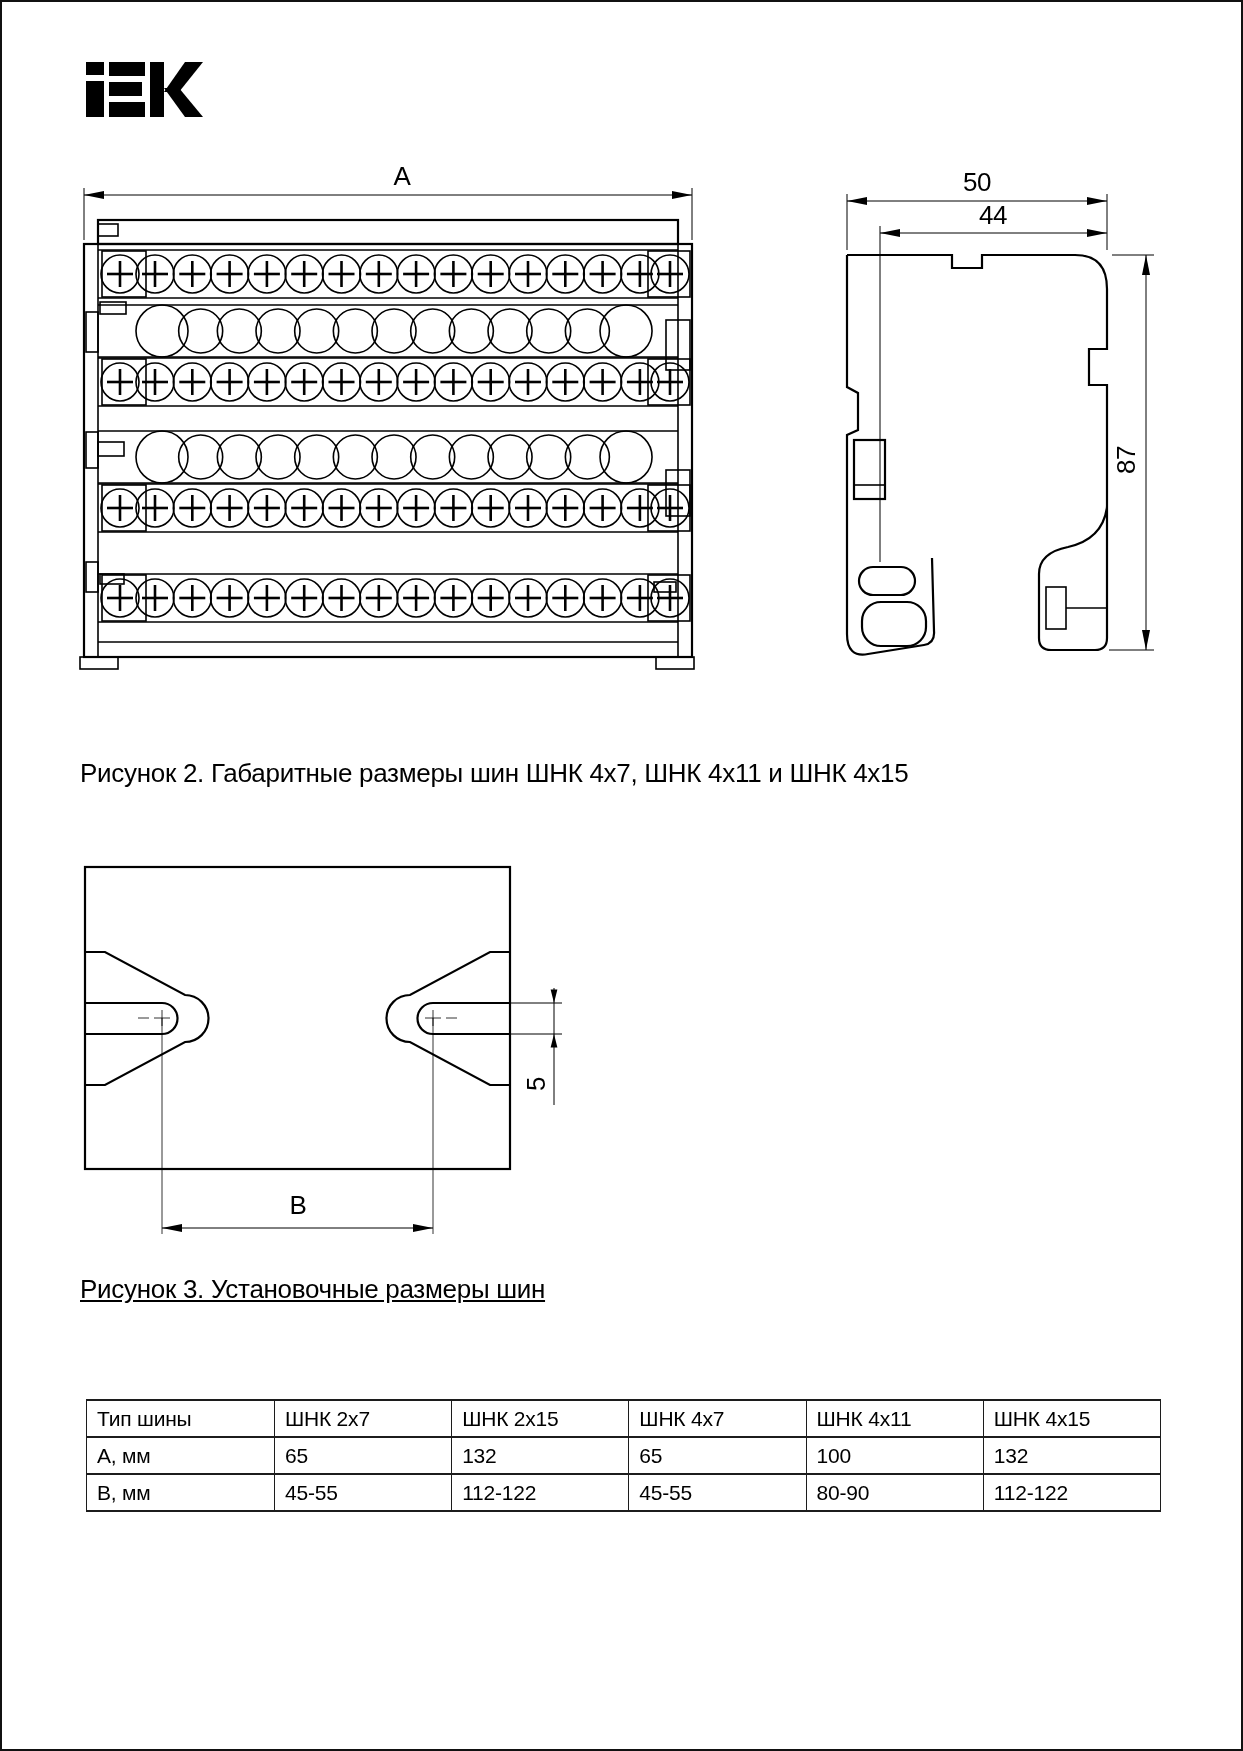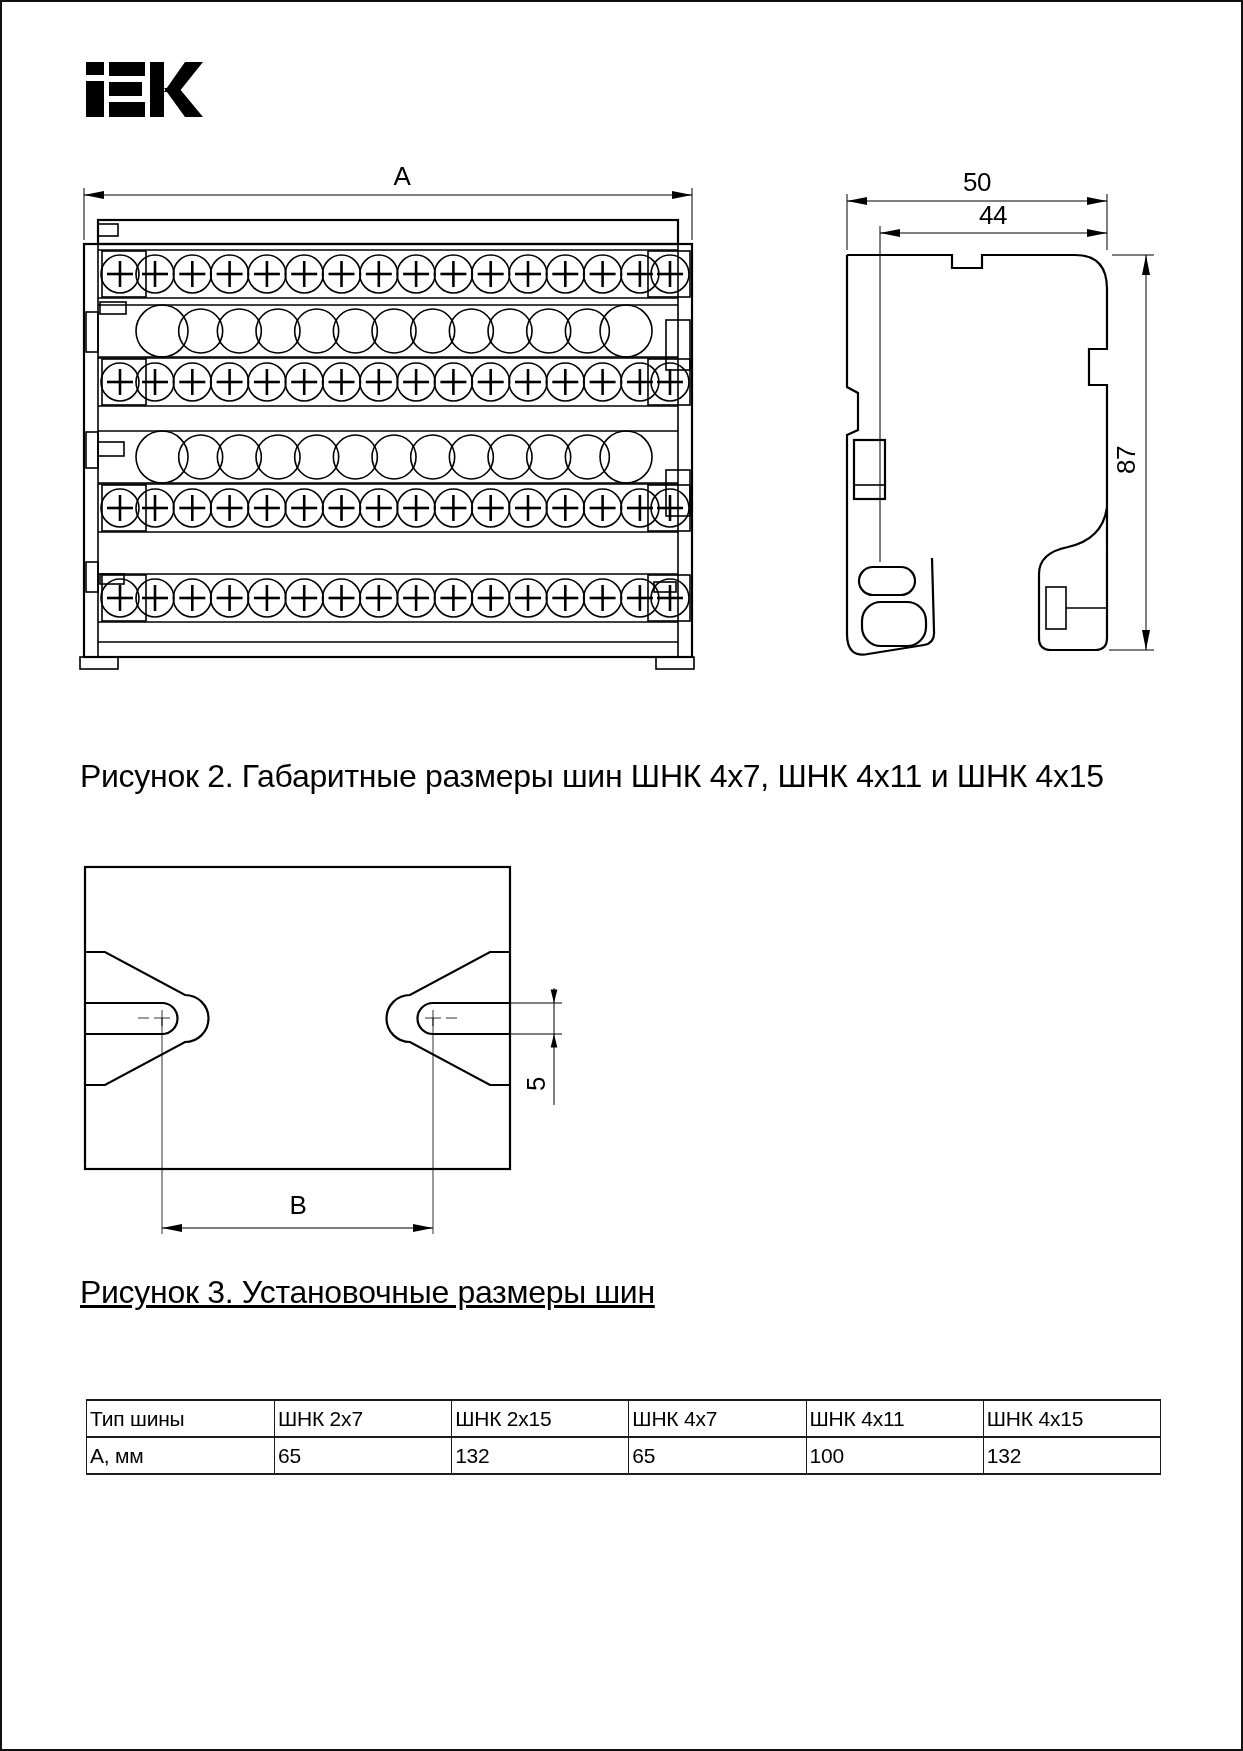--- a/index.html
+++ b/index.html
@@ -22,38 +22,38 @@
   .sthin{fill:none;stroke:#000;stroke-width:1px;}
   .scl{fill:none;stroke:#000;stroke-width:0.8px;}
   .cx{stroke:#000;stroke-width:2.6px;}
   .dimline{fill:none;stroke:#000;stroke-width:1px;}
   .dimtext{font-size:26px;text-anchor:middle;fill:#000;letter-spacing:-0.5px;}
   .logo-fill{fill:#000;stroke:none;}
   .arrow5{fill:#000;stroke:none;}
 
   .caption{
     position:absolute;left:78px;
-    font-size:32px;letter-spacing:-0.3px;
+    font-size:26px;letter-spacing:-0.3px;
     white-space:nowrap;color:#000;
   }
   .caption.c2{top:756px;}
   .caption.c3{top:1272px;text-decoration:underline;}
 
   table.dim-table{
     position:absolute;left:84px;top:1397px;width:1075px;
     border-collapse:collapse;table-layout:fixed;
     font-size:21px;letter-spacing:-0.2px;color:#000;
   }
   table.dim-table th, table.dim-table td{
     border-top:2px solid #1c1c1c;
     border-bottom:2px solid #1c1c1c;
     border-left:1.4px solid #1c1c1c;
     border-right:1.4px solid #1c1c1c;
     font-weight:400;text-align:left;
-    padding:5px 4px 5px 3px;height:25px;
+    padding:5px 4px 5px 10px;height:25px;
     white-space:nowrap;overflow:hidden;
   }
 </style>
 </head>
 <body>
 
 <div class="page">
 
   <svg class="drawing" viewBox="0 0 1243 1751">
     <defs>
@@ -574,15 +574,23 @@
     </thead>
     <tbody>
       <tr>
         <td>А, мм</td>
         <td>65</td>
         <td>132</td>
         <td>65</td>
         <td>100</td>
         <td>132</td>
       </tr>
+      <tr>
+        <td>В, мм</td>
+        <td>45-55</td>
+        <td>112-122</td>
+        <td>45-55</td>
+        <td>80-90</td>
+        <td>112-122</td>
+      </tr>
     </tbody>
   </table>
 </div>
 
 </body></html>

